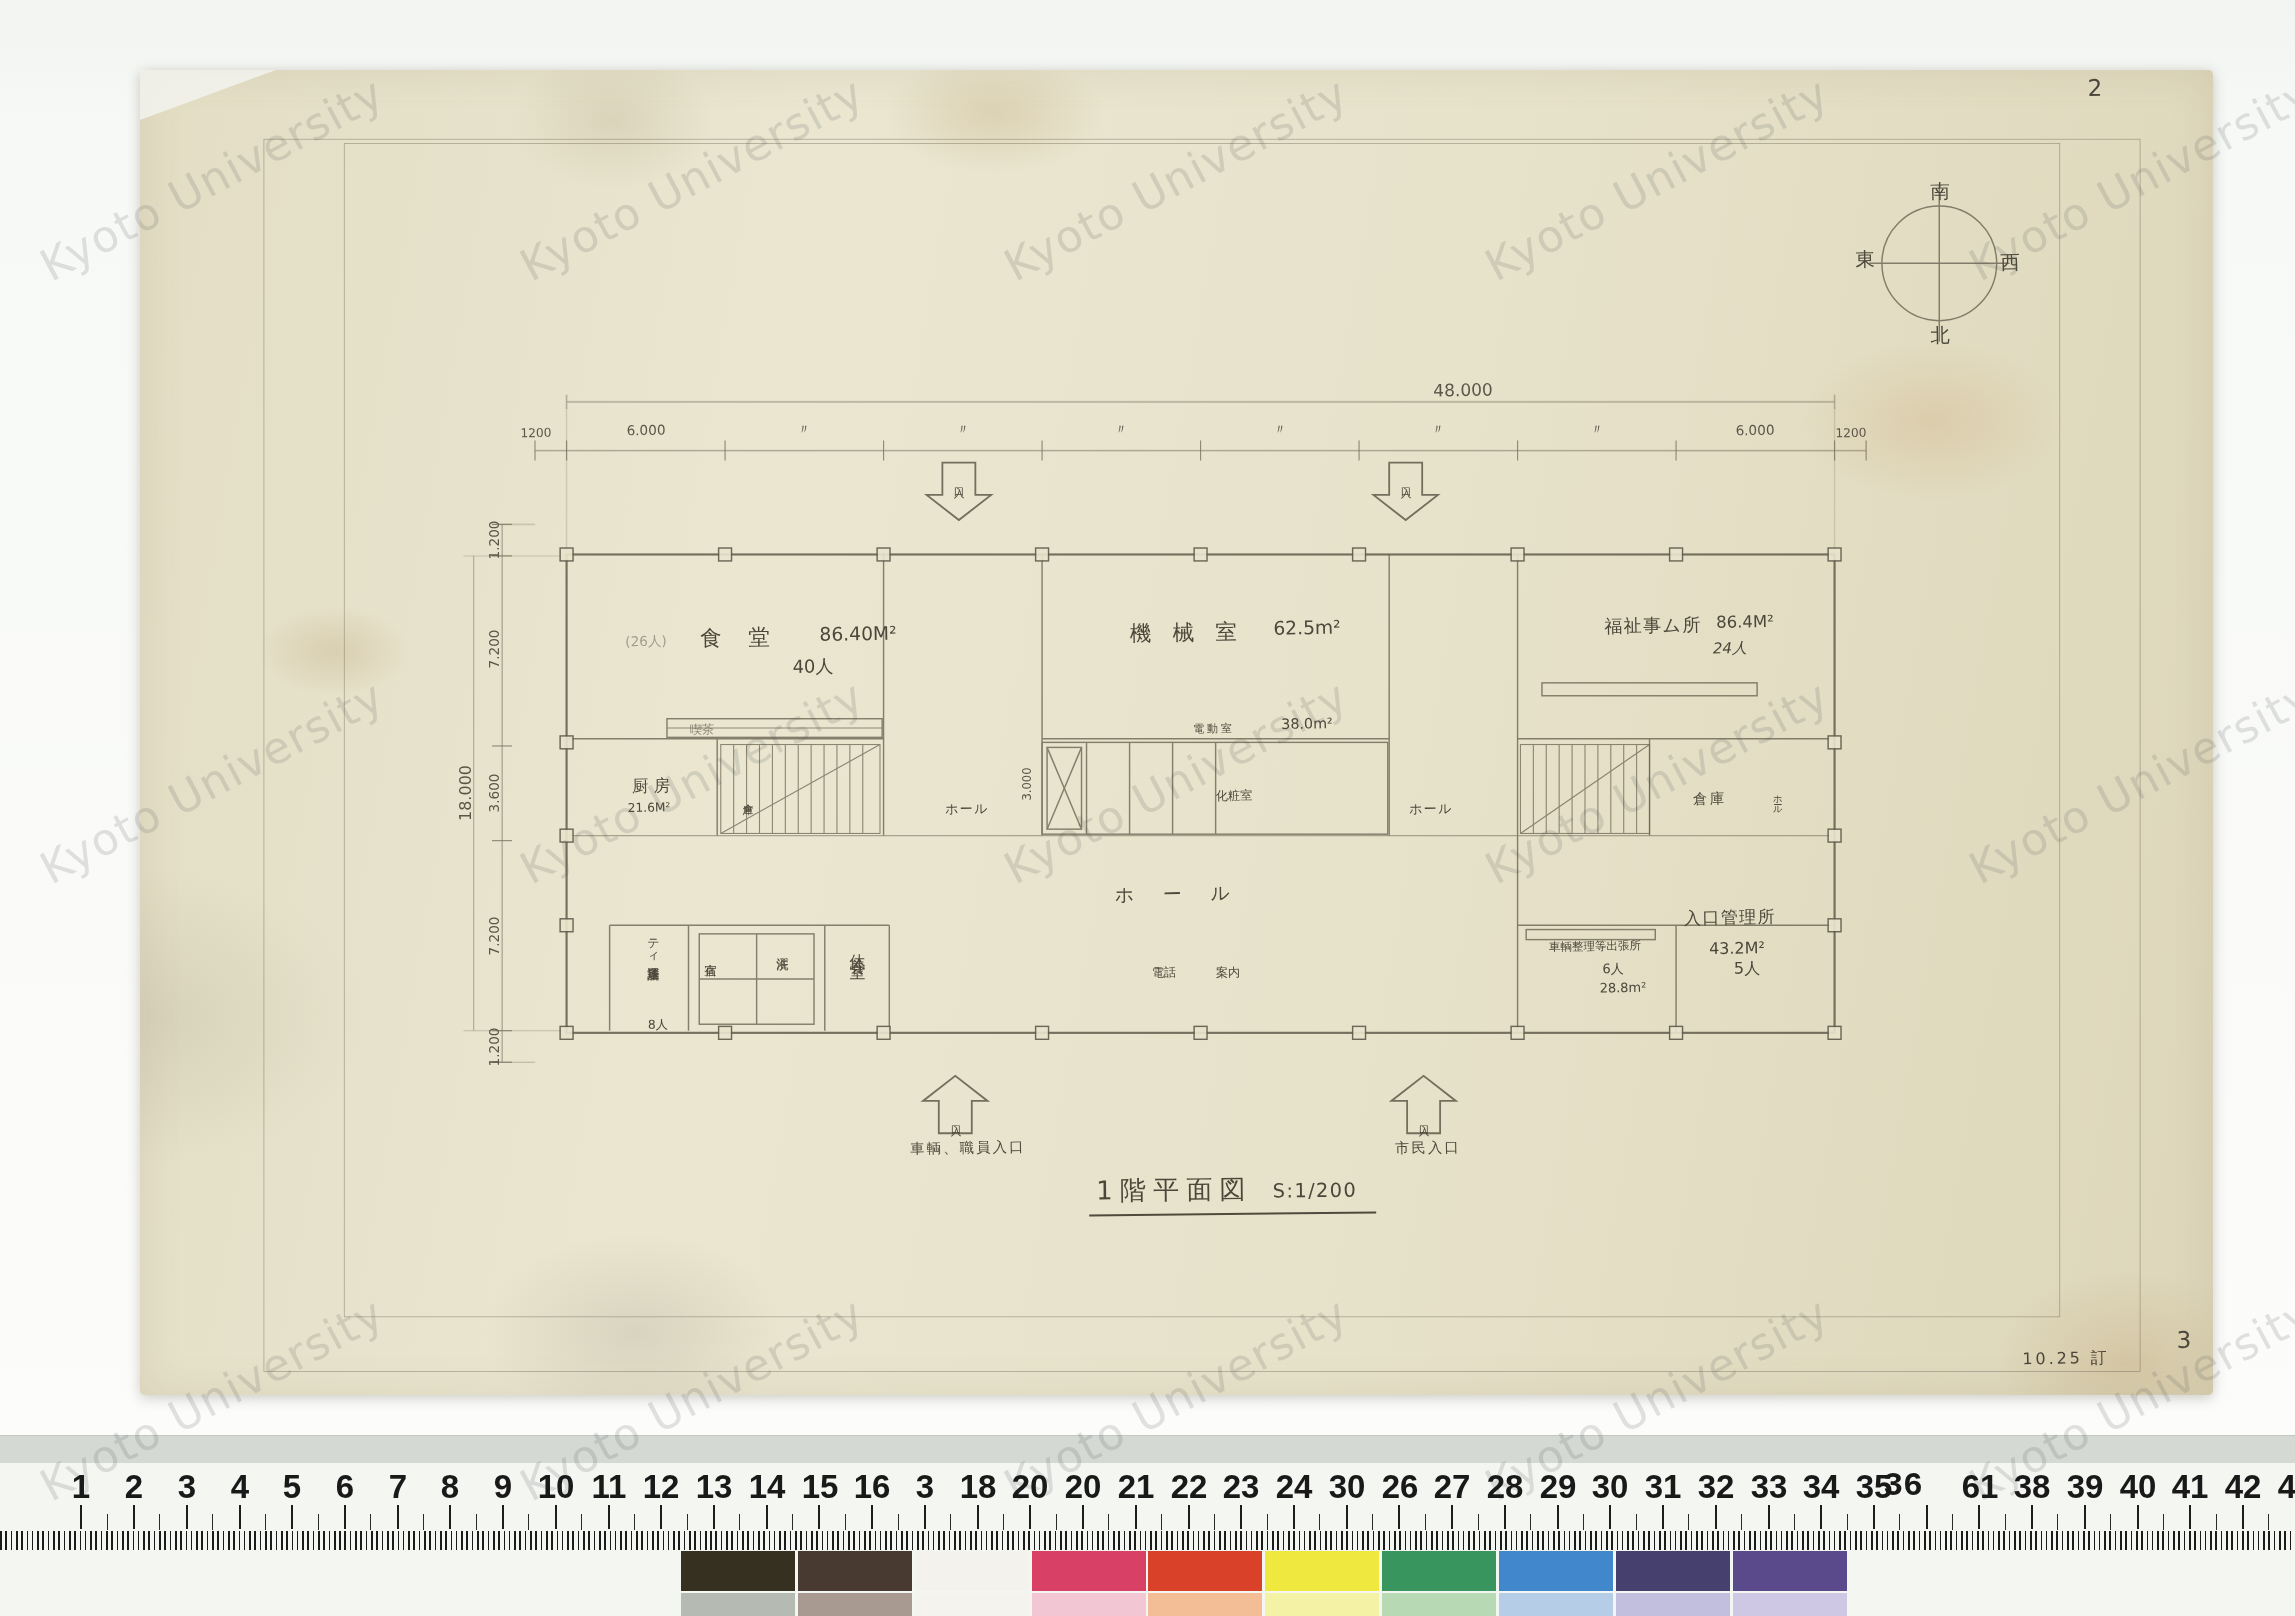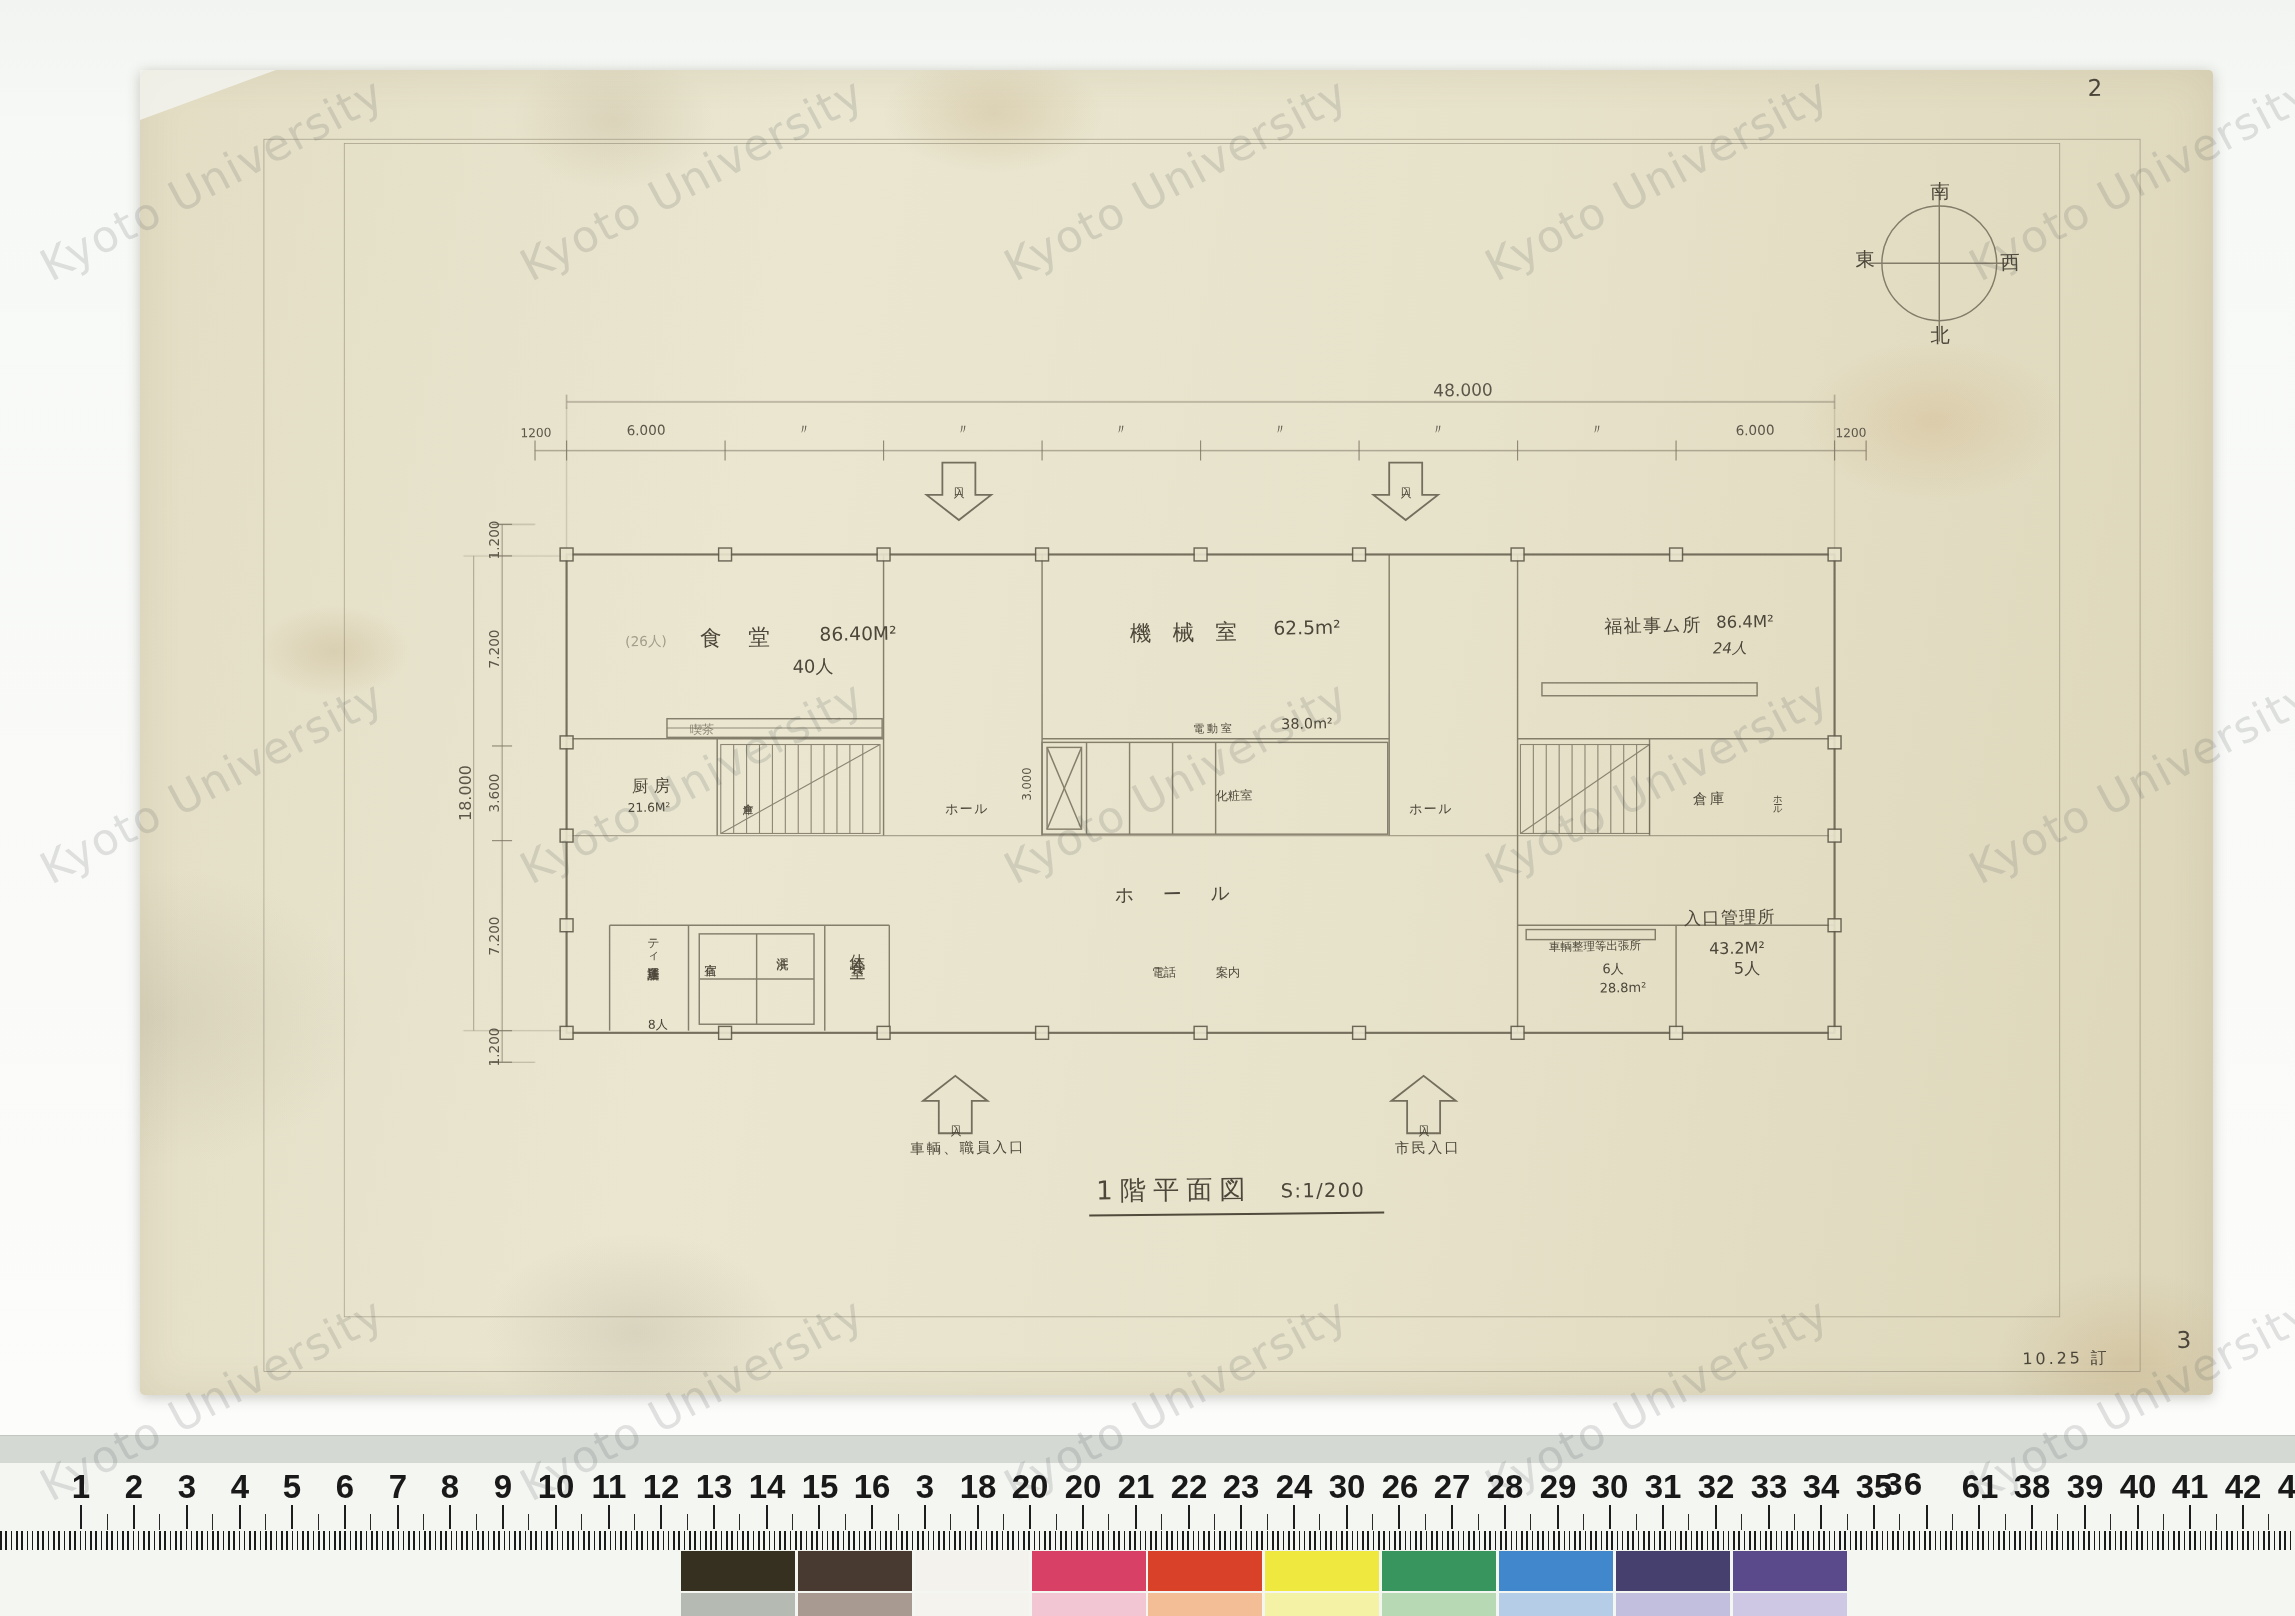--- a/index.html
+++ b/index.html
@@ -27,21 +27,21 @@
   .wm{position:absolute;font-size:44px;letter-spacing:1.4px;color:rgba(85,90,88,.17);
       transform:translate(-50%,-50%) rotate(-28deg);white-space:nowrap;pointer-events:none;}
   .dimlbl{position:absolute;font-size:13.6px;color:#5c564a;transform:translate(-50%,-50%) rotate(-1deg);}
   .dimlbl.vert90{transform:translate(-50%,-50%) rotate(-90deg);}
   
   #plan-svg{position:absolute;left:0;top:0;}
   
   #title-block{position:absolute;left:1089px;top:1172px;border-bottom:2.2px solid #4f4a3b;
     padding:0 18.7px 5.7px 7.2px;transform:rotate(-.6deg);color:#4c473a;}
   #title-block .t1{font-size:26px;letter-spacing:7.2px;}
-  #title-block .t2{font-size:19.4px;margin-left:28px;letter-spacing:1.4px;}
+  #title-block .t2{font-size:19.4px;margin-left:20px;letter-spacing:1.4px;}
   
   #ruler-gray{position:absolute;left:0;top:1435px;width:2295px;height:29px;background:#d4d9d4;
     border-top:0.7px solid #c2c7c2;}
   #ruler-white{position:absolute;left:0;top:1463px;width:2295px;height:153px;background:#f4f6f2;}
   .rnum{position:absolute;top:1468px;font-family:"Liberation Sans",sans-serif;font-weight:bold;
     font-size:33px;color:#191919;transform:translateX(-50%);}
   .tick{position:absolute;top:1505px;width:2.2px;height:24.4px;background:#1d1d1d;}
   .tick-half{position:absolute;top:1514px;width:1.4px;height:16px;background:#2a2a2a;}
   #comb{position:absolute;left:0;top:1531px;width:2295px;height:18.7px;
     background:repeating-linear-gradient(90deg,#1b1b1b 0 1.6px,transparent 1.6px 5.3px);}

